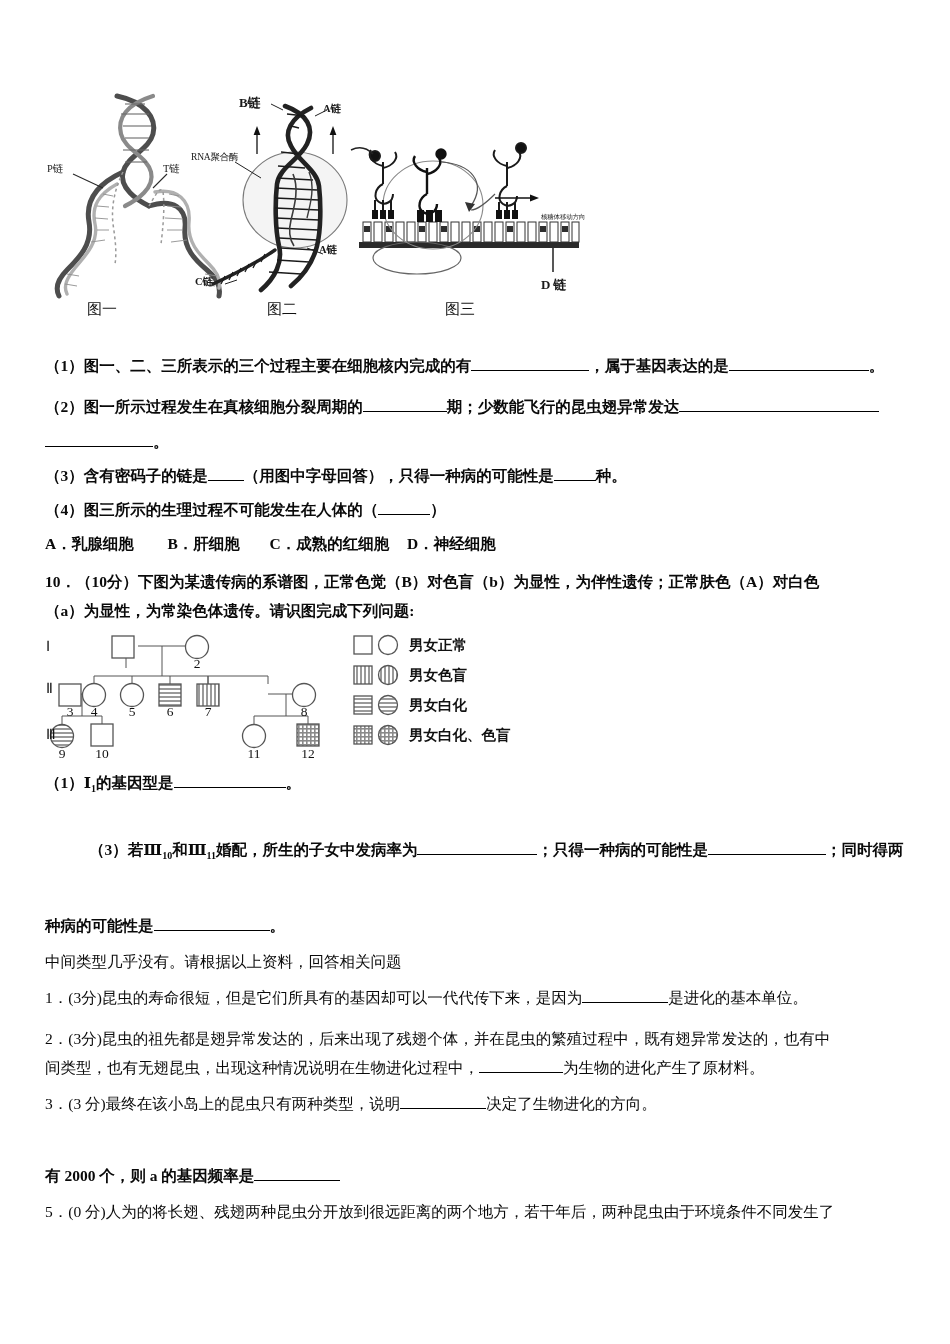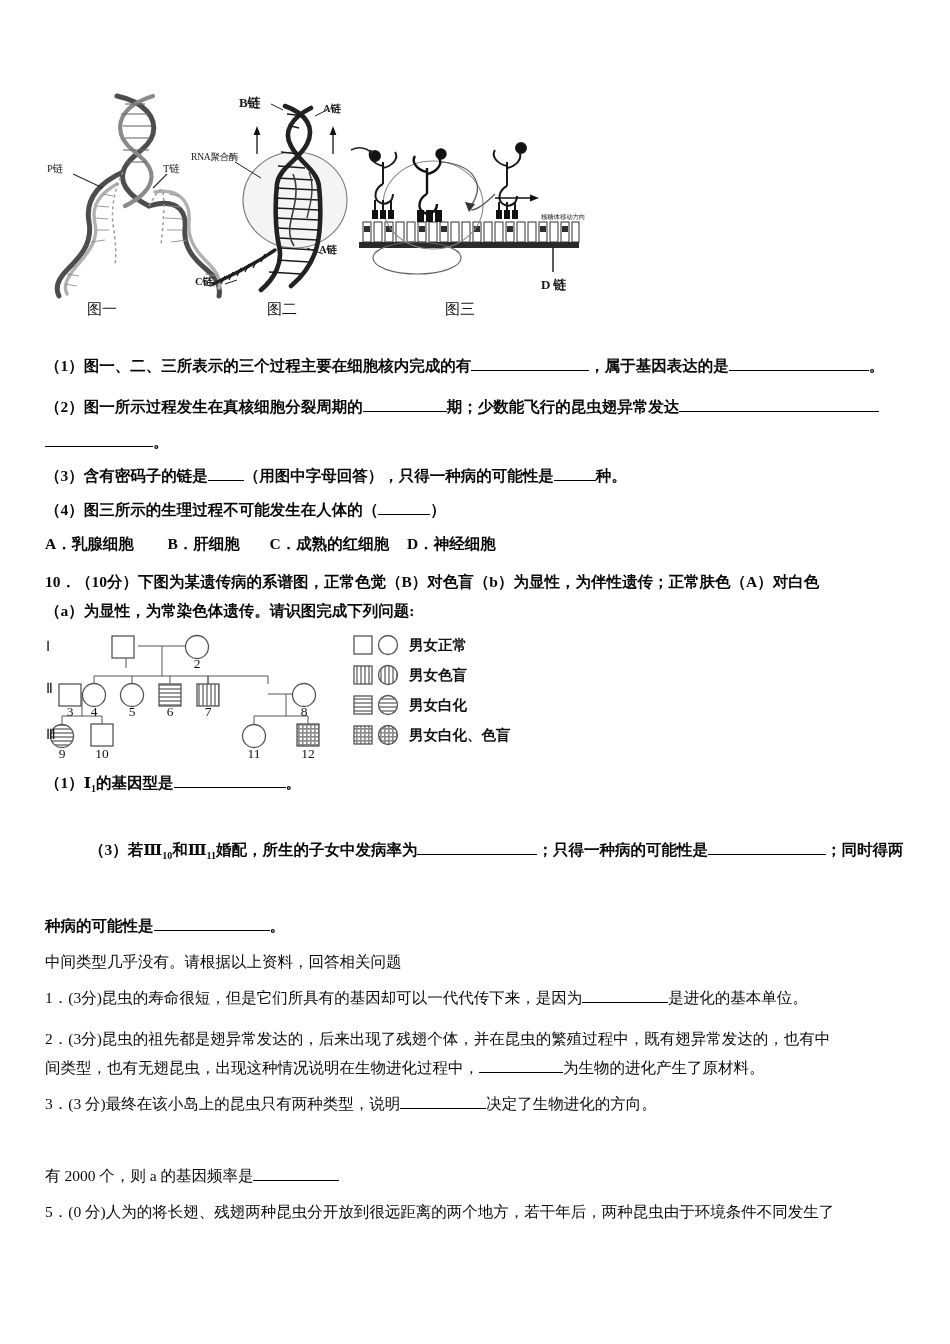--- a/index.html
+++ b/index.html
@@ -538,21 +538,21 @@
     <span>2．</span><span>(3分)</span><span>昆虫的祖先都是翅异常发达的，后来出现了残翅个体，并在昆虫的繁殖过程中，既有翅异常发达的，也有中</span>
   </div>
   <div class="qline reg" style="left:45px; top:1058px;">
     <span>间类型，也有无翅昆虫，出现这种情况说明在生物进化过程中，</span><span class="blank-s" style="width:84px;"></span><span>为生物的进化产生了原材料。</span>
   </div>
 
   <div class="qline reg" style="left:45px; top:1094px;">
     <span>3．</span><span>(3 分)</span><span>最终在该小岛上的昆虫只有两种类型，说明</span><span class="blank-s" style="width:86px;"></span><span>决定了生物进化的方向。</span>
   </div>
 
-  <div class="qline reg" style="left:45px; top:1166px;">
+  <div class="qline reg" style="left:45px; top:1166px;font-weight:bold;">
     <span>有 2000 个，则 a 的基因频率是</span><span class="blank-s" style="width:86px;"></span>
   </div>
 
   <div class="qline reg" style="left:45px; top:1202px;">
     <span>5．</span><span>(0 分)</span><span>人为的将长翅、残翅两种昆虫分开放到很远距离的两个地方，若干年后，两种昆虫由于环境条件不同发生了</span>
   </div>
 
 </div>
 
 </body></html>

